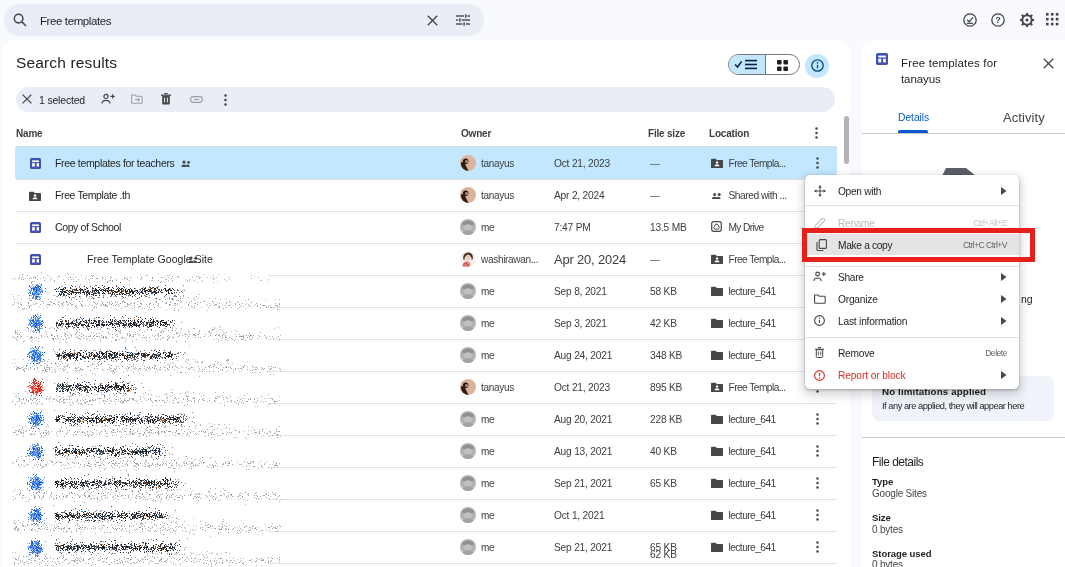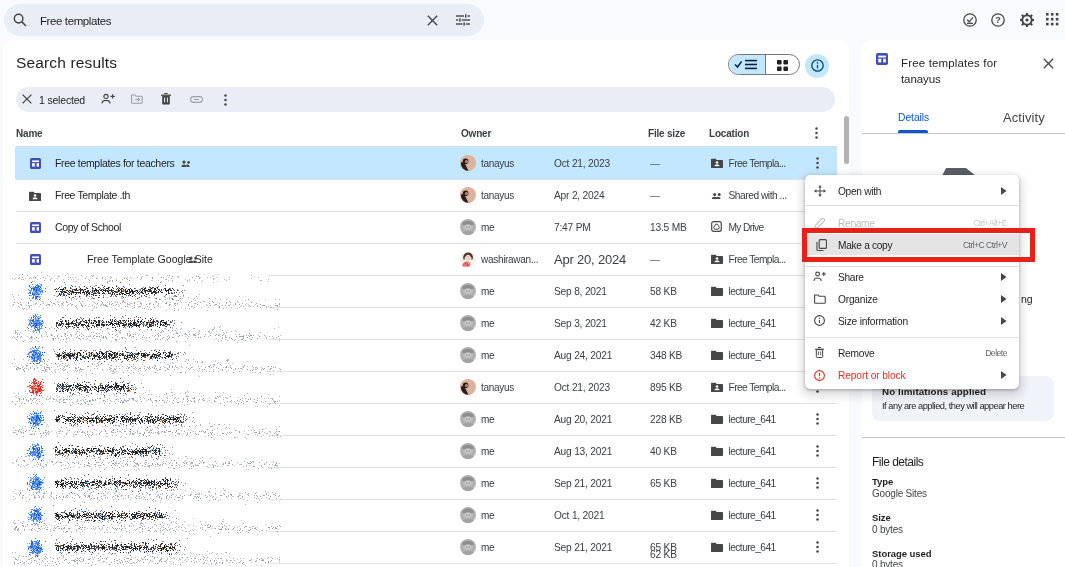--- a/index.html
+++ b/index.html
@@ -556,21 +556,21 @@
   </svg>
 <div class="t" style="left:838px;top:298.5px;transform:translateY(-50%);font-size:10.2px;color:#1f1f1f;font-weight:400;letter-spacing:-0.21px;">Organize</div>
 <svg style="position:absolute;left:1001px;top:294.5px" width="5.5" height="8" viewBox="0 0 5.5 8">
     <path d="M0 0 5.5 4 0 8z" fill="#444746"></path>
   </svg>
 <svg style="position:absolute;left:814px;top:315px" width="11" height="11" viewBox="0 0 11 11">
     <circle cx="5.5" cy="5.5" r="4.9" fill="none" stroke="#444746" stroke-width="1.1"></circle>
     <line x1="5.5" y1="5" x2="5.5" y2="8" stroke="#444746" stroke-width="1.1"></line>
     <circle cx="5.5" cy="3.2" r=".7" fill="#444746"></circle>
   </svg>
-<div class="t" style="left:838px;top:320.5px;transform:translateY(-50%);font-size:10.2px;color:#1f1f1f;font-weight:400;letter-spacing:-0.2px;">Size information</div>
+<div class="t" style="left:838px;top:320.5px;transform:translateY(-50%);font-size:10.2px;color:#1f1f1f;font-weight:400;letter-spacing:-0.2px;">Last information</div>
 <svg style="position:absolute;left:1001px;top:316.5px" width="5.5" height="8" viewBox="0 0 5.5 8">
     <path d="M0 0 5.5 4 0 8z" fill="#444746"></path>
   </svg>
 <svg style="position:absolute;left:815px;top:347px" width="9" height="11" viewBox="0 0 9 11">
     <path d="M1.3 2.7h6.4v6.9c0 .5-.4.9-.9.9H2.2c-.5 0-.9-.4-.9-.9z" fill="none" stroke="#444746" stroke-width="1"></path>
     <line x1="0" y1="2.2" x2="9" y2="2.2" stroke="#444746" stroke-width="1.1"></line>
     <line x1="3" y1="0.5" x2="6" y2="0.5" stroke="#444746" stroke-width="1.1"></line>
     <line x1="3.3" y1="4.5" x2="3.3" y2="8.2" stroke="#444746" stroke-width=".9"></line>
     <line x1="5.7" y1="4.5" x2="5.7" y2="8.2" stroke="#444746" stroke-width=".9"></line>
   </svg>

